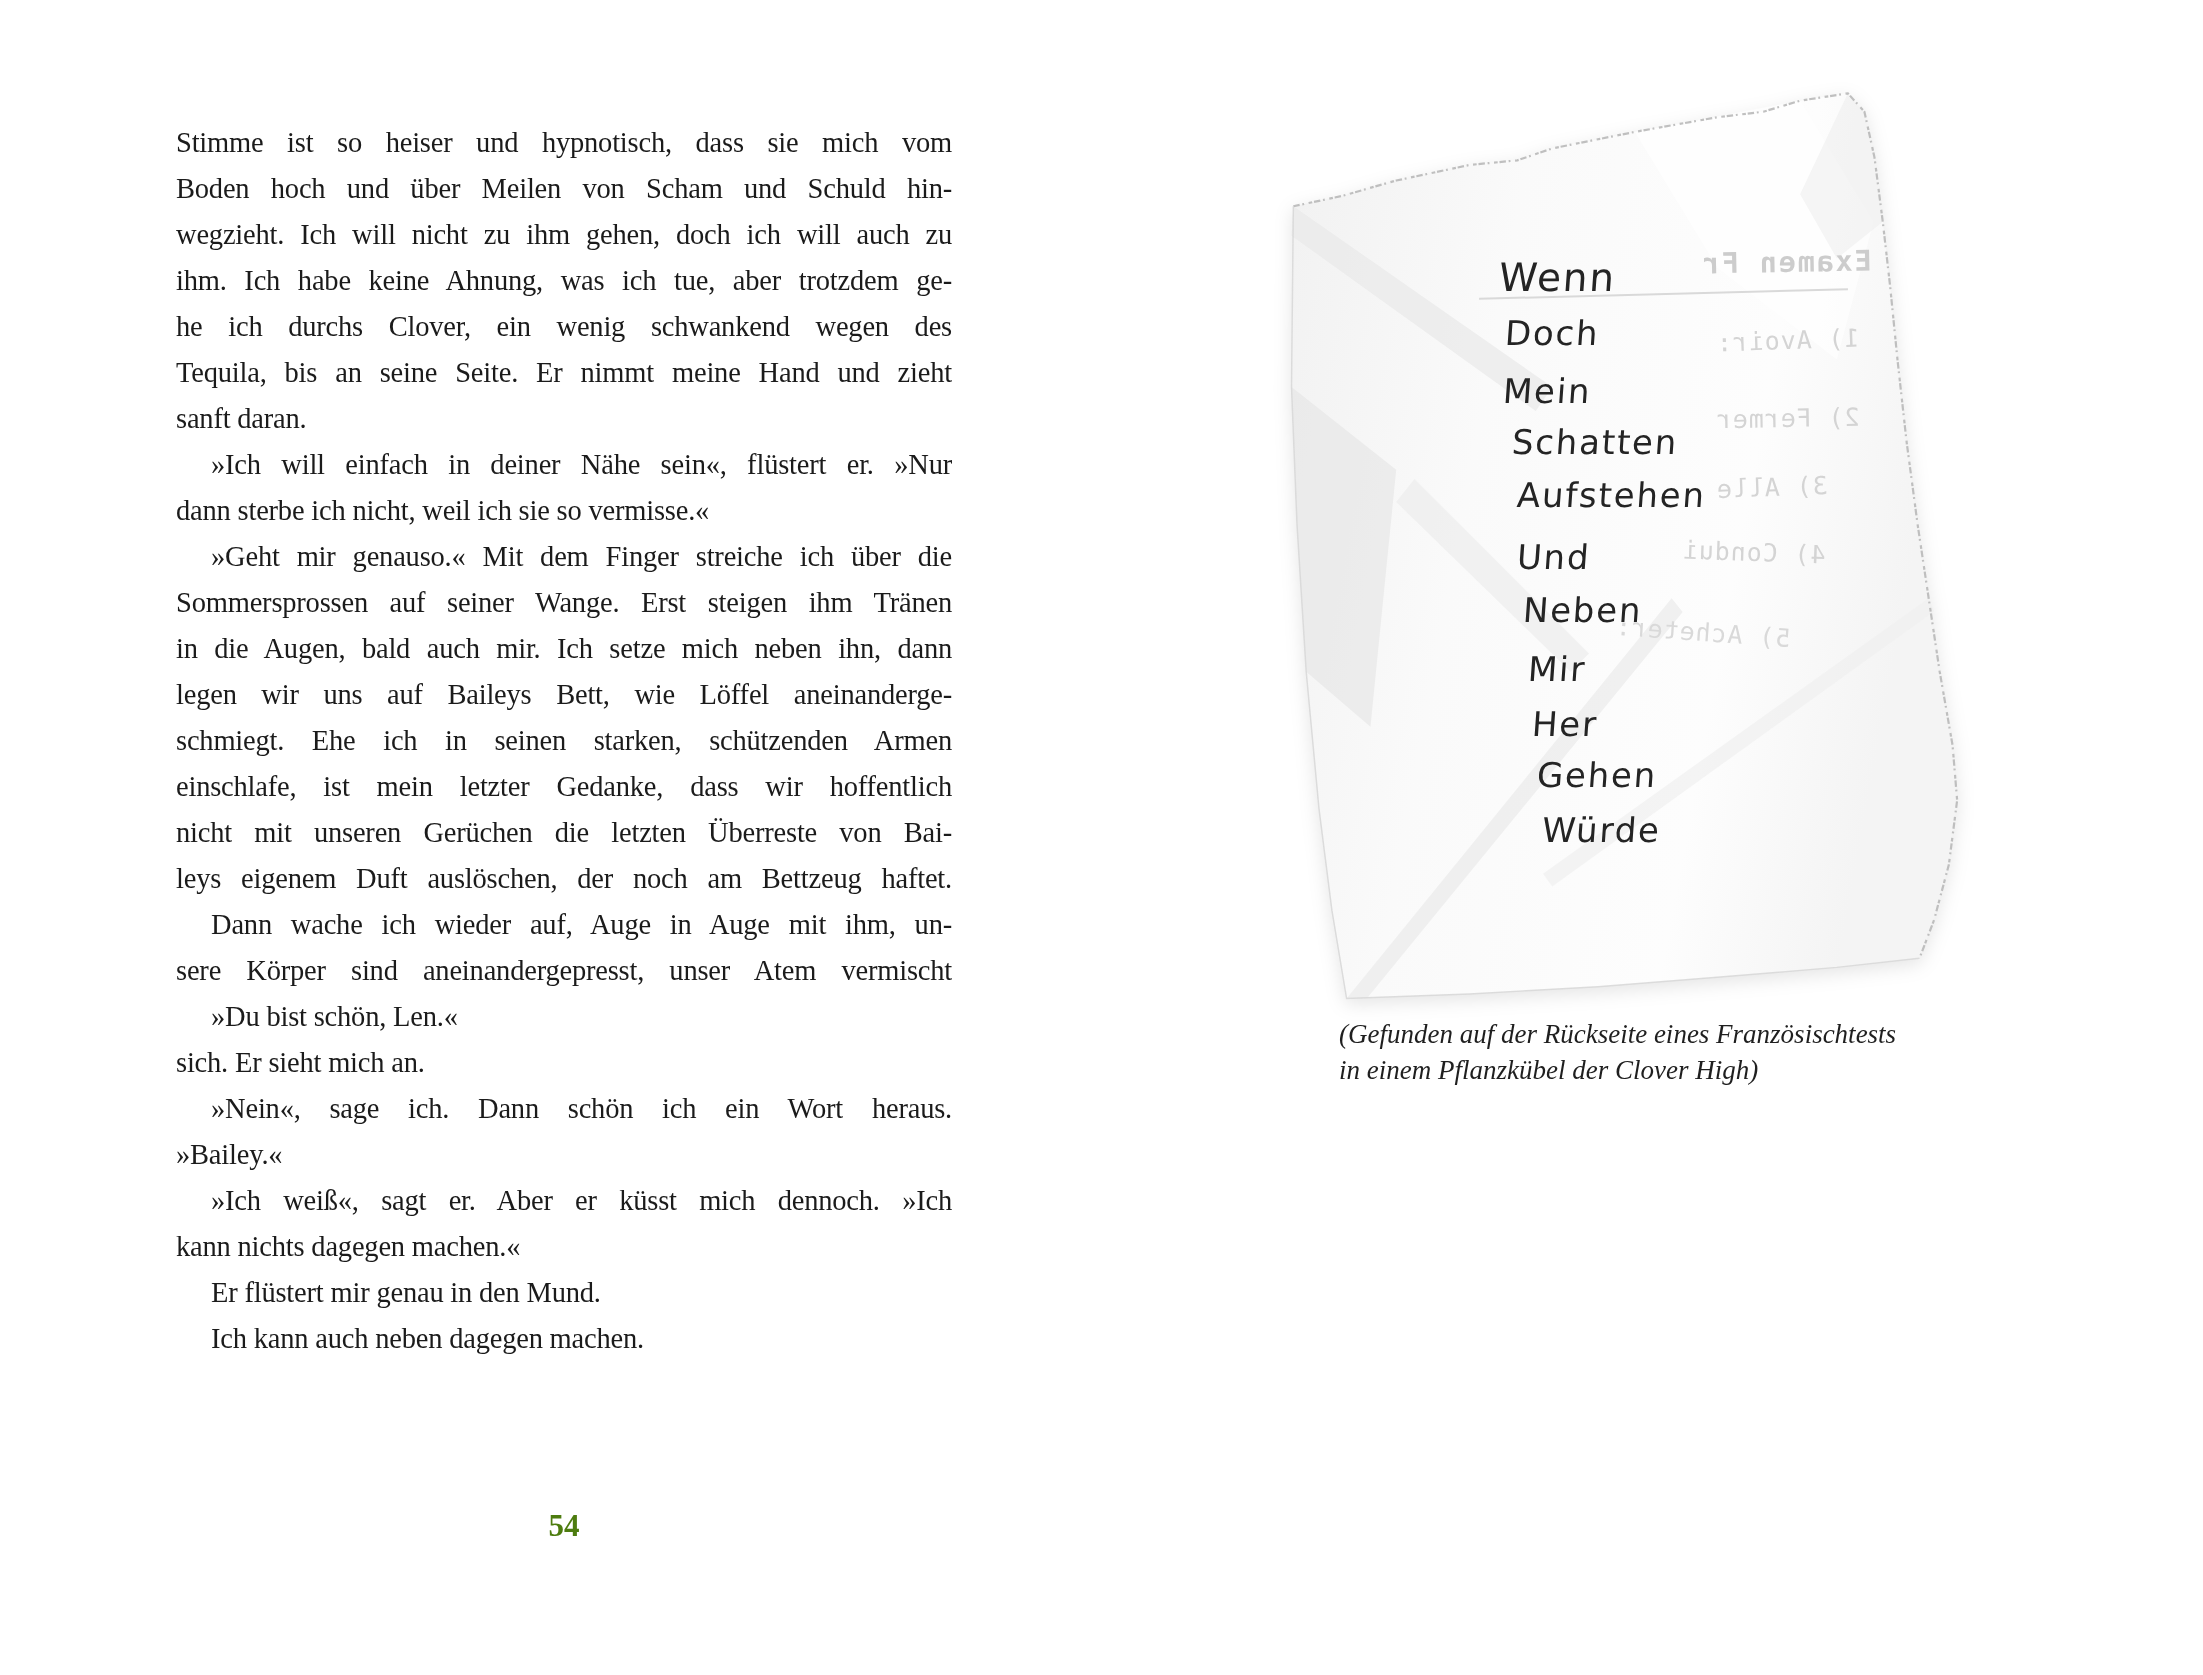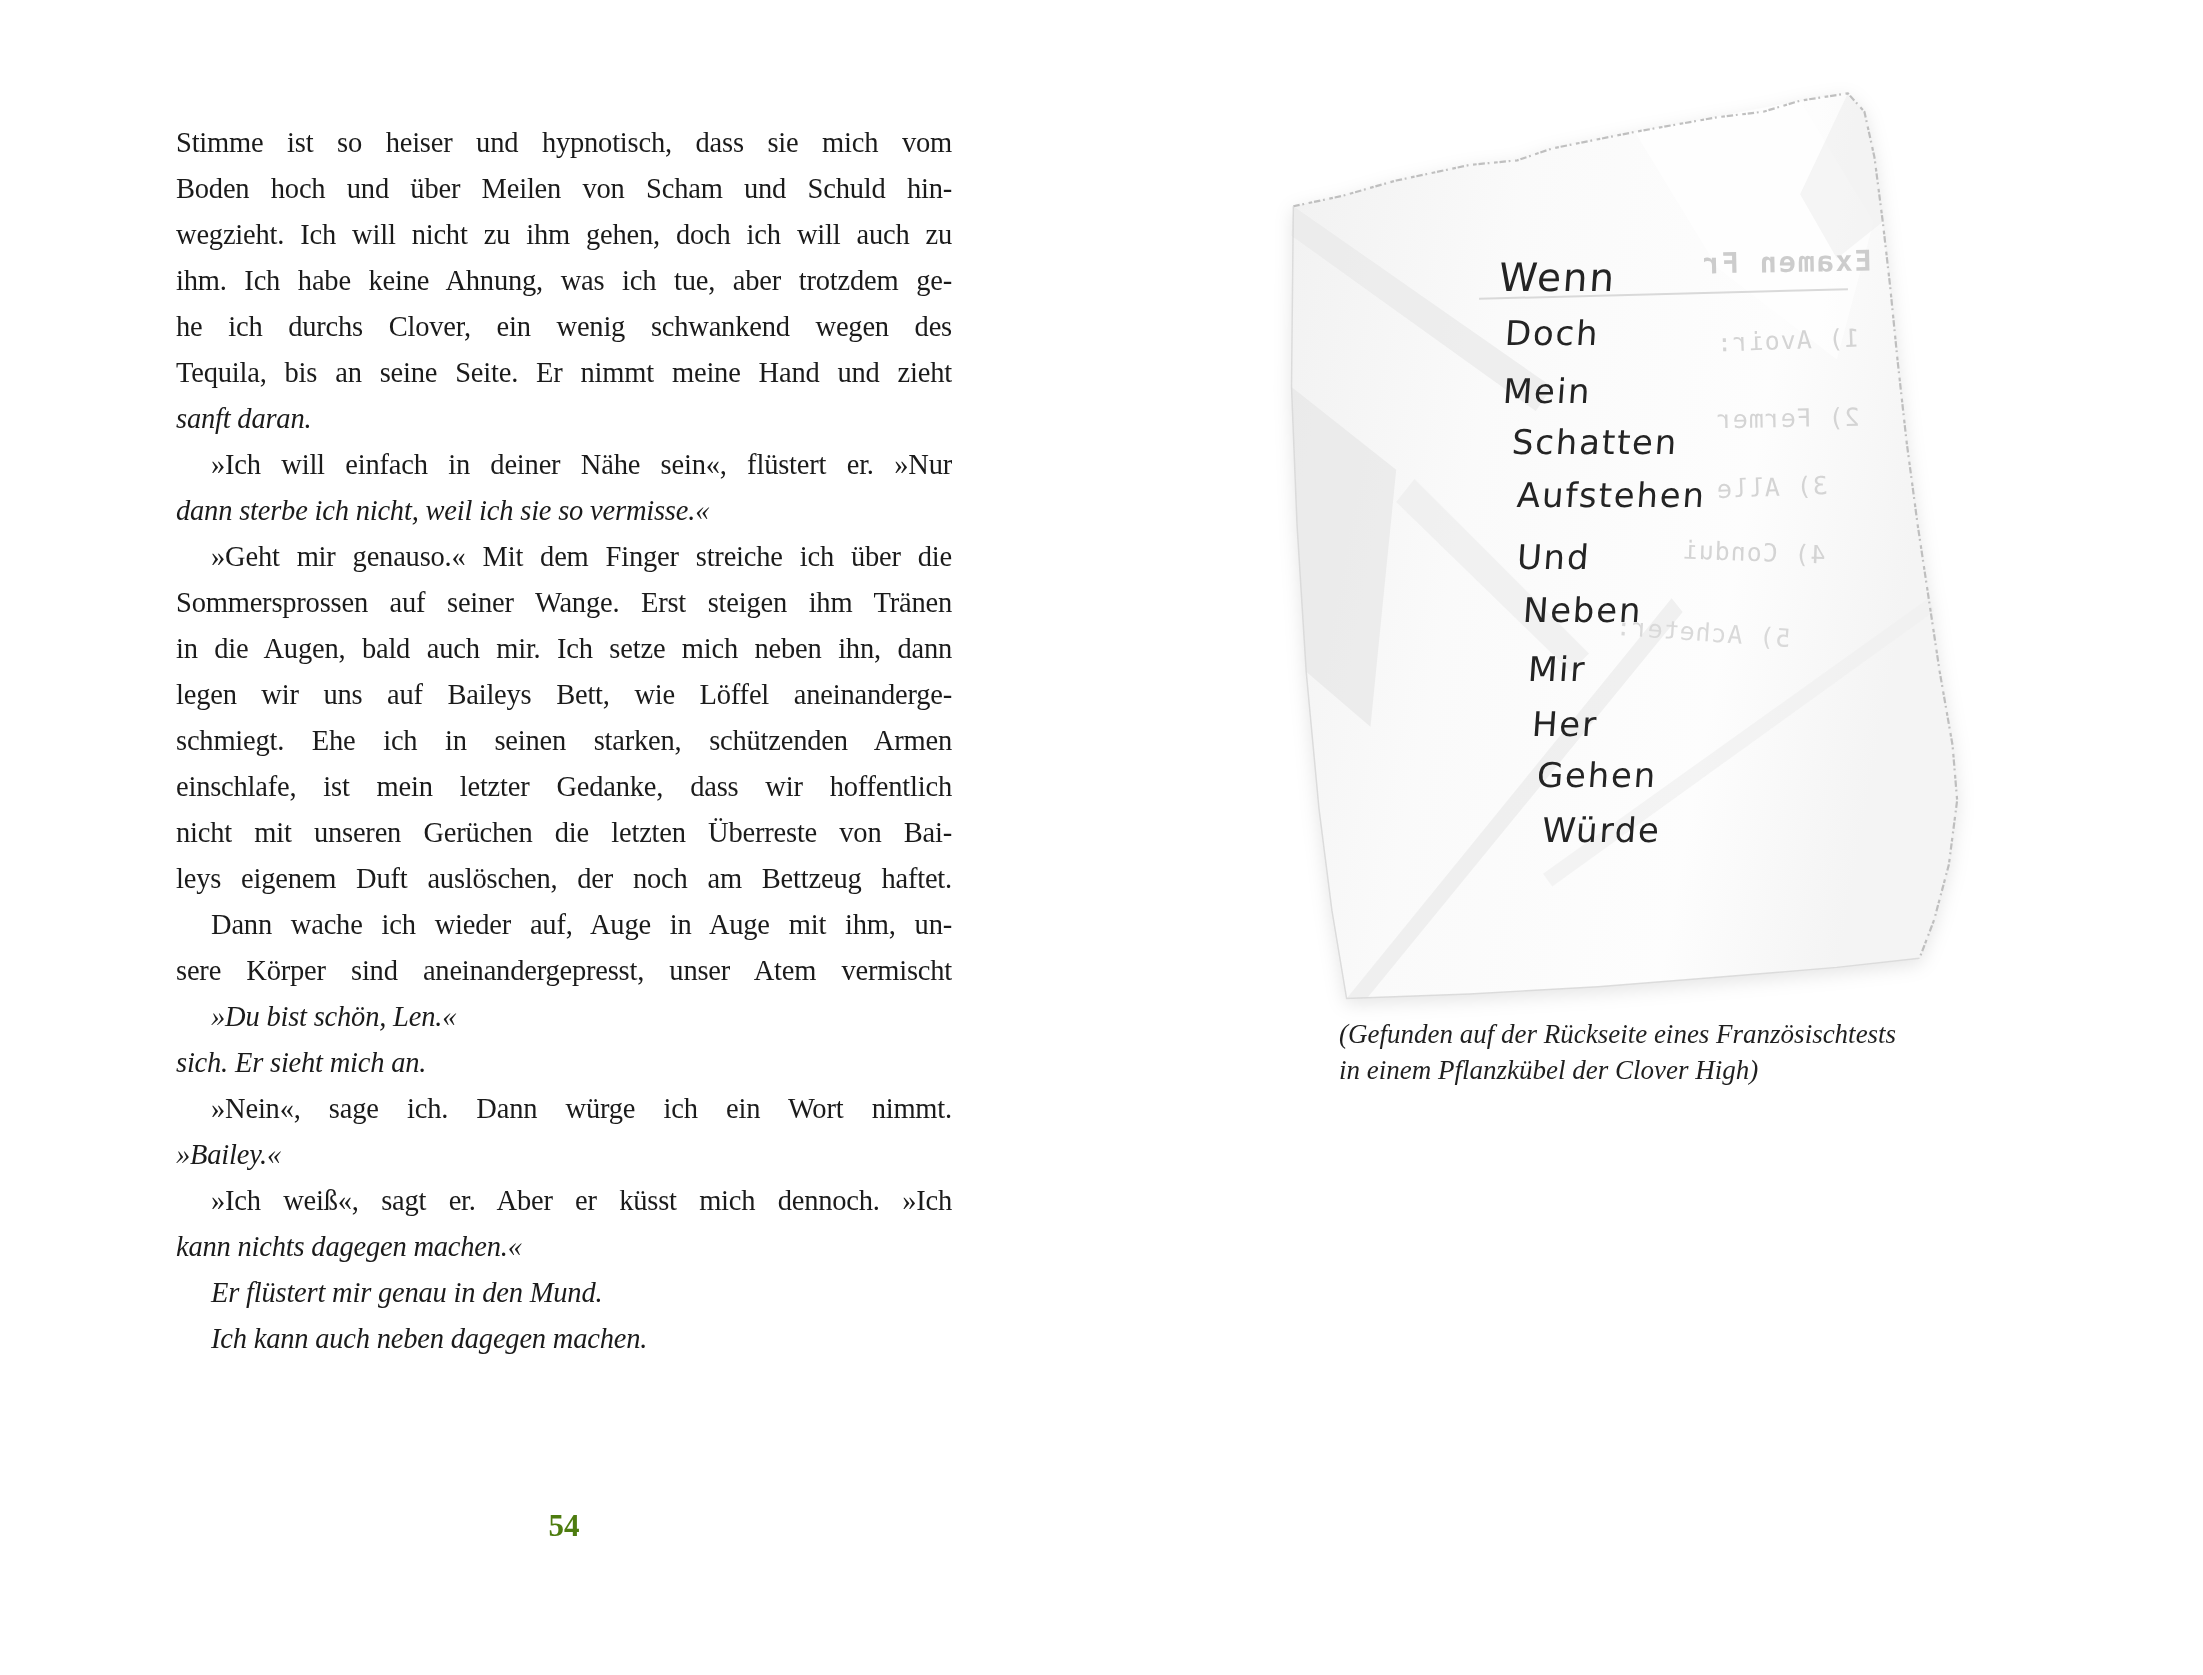--- a/index.html
+++ b/index.html
@@ -3,21 +3,21 @@
 <meta charset="utf-8">
 <style>
   html,body{margin:0;padding:0;background:#ffffff;}
   .canvas{position:relative;width:2204px;height:1675px;background:#ffffff;overflow:hidden;
           font-family:"Liberation Serif","DejaVu Serif",serif;color:#1b1b1b;padding-left:12px;}
 
   
   .textblock{position:absolute;left:176px;top:120px;width:776px;
              font-size:28.5px;line-height:46px;letter-spacing:-0.2px;color:#1b1b1b;}
   .ln{white-space:nowrap;text-align:justify;text-align-last:justify;}
-  .ln.end{text-align:right;text-align-last:left;font-style:italic;}
+  .ln.end{text-align:right;text-align-last:left;}
   .ln.ind{text-indent:35px;}
 
   .pagenum{position:absolute;left:176px;top:1508px;width:776px;text-align:center;
            font-size:31px;color:#4d7c0f;font-weight:bold;}
 
   
   .note{position:absolute;left:1286px;top:84px;width:684px;height:923px;}
   .note svg{position:absolute;left:0;top:0;filter:drop-shadow(0 5.5px 9.2px rgba(0,0,0,.10));}
 
   .word{position:absolute;font-family:"DejaVu Sans",sans-serif;color:#242424;
@@ -71,21 +71,21 @@
     <div class="ln">in die Augen, bald auch mir. Ich setze mich neben ihn, dann</div>
     <div class="ln">legen wir uns auf Baileys Bett, wie Löffel aneinanderge-</div>
     <div class="ln">schmiegt. Ehe ich in seinen starken, schützenden Armen</div>
     <div class="ln">einschlafe, ist mein letzter Gedanke, dass wir hoffentlich</div>
     <div class="ln">nicht mit unseren Gerüchen die letzten Überreste von Bai-</div>
     <div class="ln">leys eigenem Duft auslöschen, der noch am Bettzeug haftet.</div>
     <div class="ln ind">Dann wache ich wieder auf, Auge in Auge mit ihm, un-</div>
     <div class="ln">sere Körper sind aneinandergepresst, unser Atem vermischt</div>
     <div class="ln end ind">»Du bist schön, Len.«</div>
     <div class="ln end">sich. Er sieht mich an.</div>
-    <div class="ln ind">»Nein«, sage ich. Dann würge ich ein Wort nimmt.</div>
+    <div class="ln ind">»Nein«, sage ich. Dann schön ich ein Wort heraus.</div>
     <div class="ln end">»Bailey.«</div>
     <div class="ln ind">»Ich weiß«, sagt er. Aber er küsst mich dennoch. »Ich</div>
     <div class="ln end">kann nichts dagegen machen.«</div>
     <div class="ln end ind">Er flüstert mir genau in den Mund.</div>
     <div class="ln end ind">Ich kann auch neben dagegen machen.</div>
   </div>
 
   <div class="pagenum">54</div>
 
   <div class="note">

